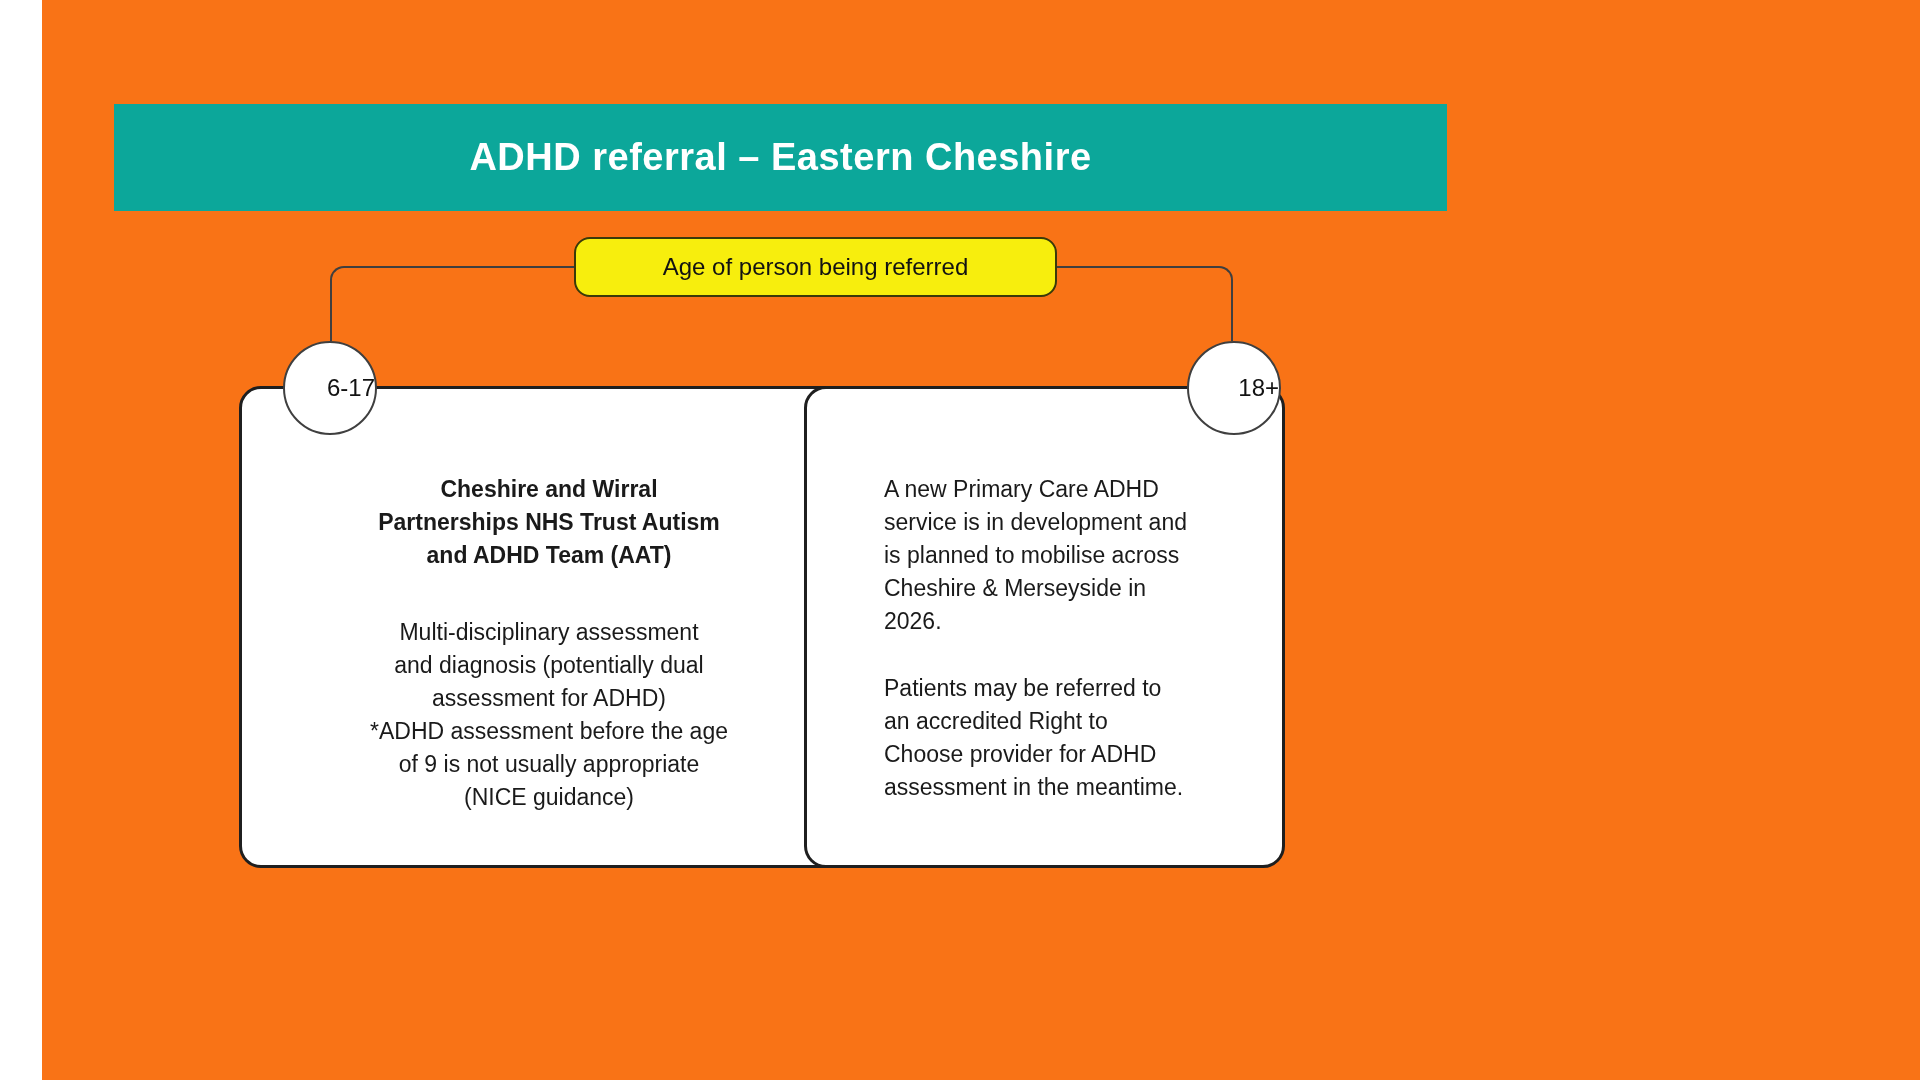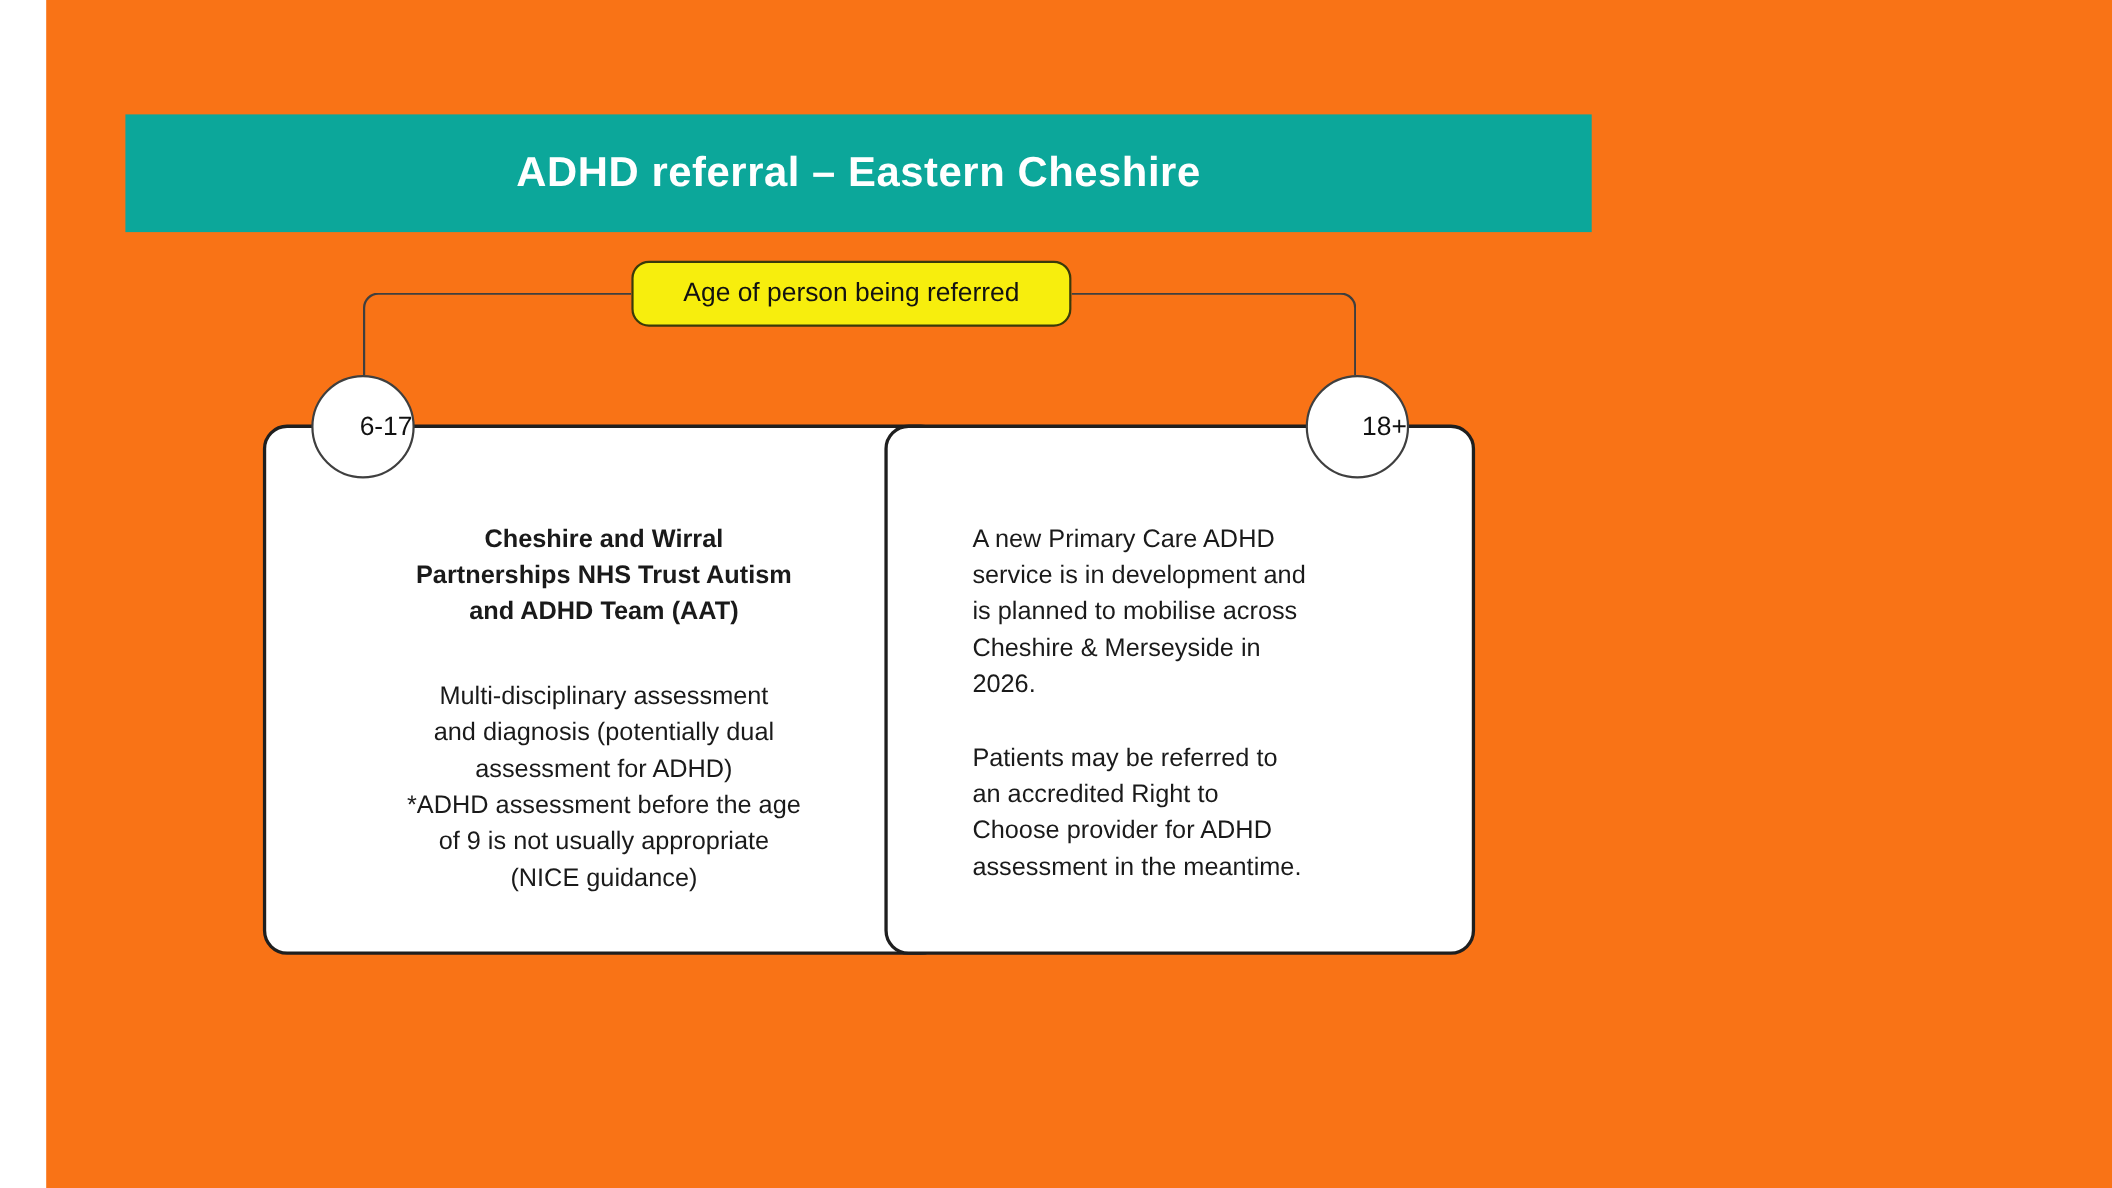--- a/index.html
+++ b/index.html
@@ -48,21 +48,21 @@
     left:932px; width:259px;
     border-top:2px solid #3f3f3f;
     border-right:2px solid #3f3f3f;
     border-top-right-radius:14px;
   }
 
   
   .decision-node {
     position:absolute;
     left:532px; top:237px;
-    width:400px; height:60px;
+    width:483px; height:60px;
     background:#f7ee0d;
     border:2px solid #3a3a0a;
     border-radius:16px;
     display:flex; align-items:center; justify-content:center;
     font-size:24px;
     color:#121212;
     z-index:3;
   }
 
   
@@ -74,21 +74,21 @@
     border:3px solid #1f1f1f;
     border-radius:22px;
     z-index:1;
   }
   .branch-box.bl {
     left:197px; width:620px;
     text-align:center;
     padding:84px 26px 0 26px;
   }
   .branch-box.br {
-    left:762px; width:537px;
+    left:762px; width:481px;
     text-align:left;
     padding:84px 40px 0 77px;
   }
   .branch-heading {
     font-weight:bold;
     font-size:23px;
     line-height:33px;
     white-space:pre-line;
   }
   .branch-body {

